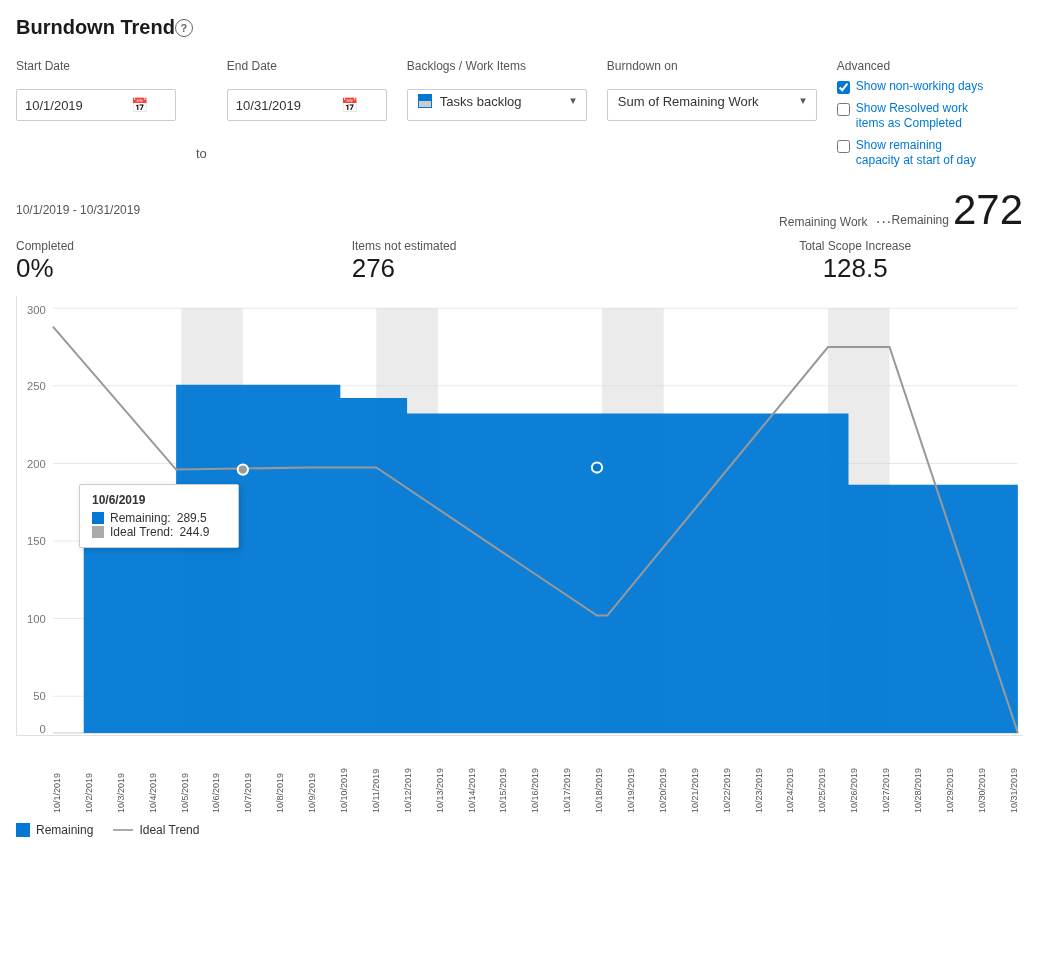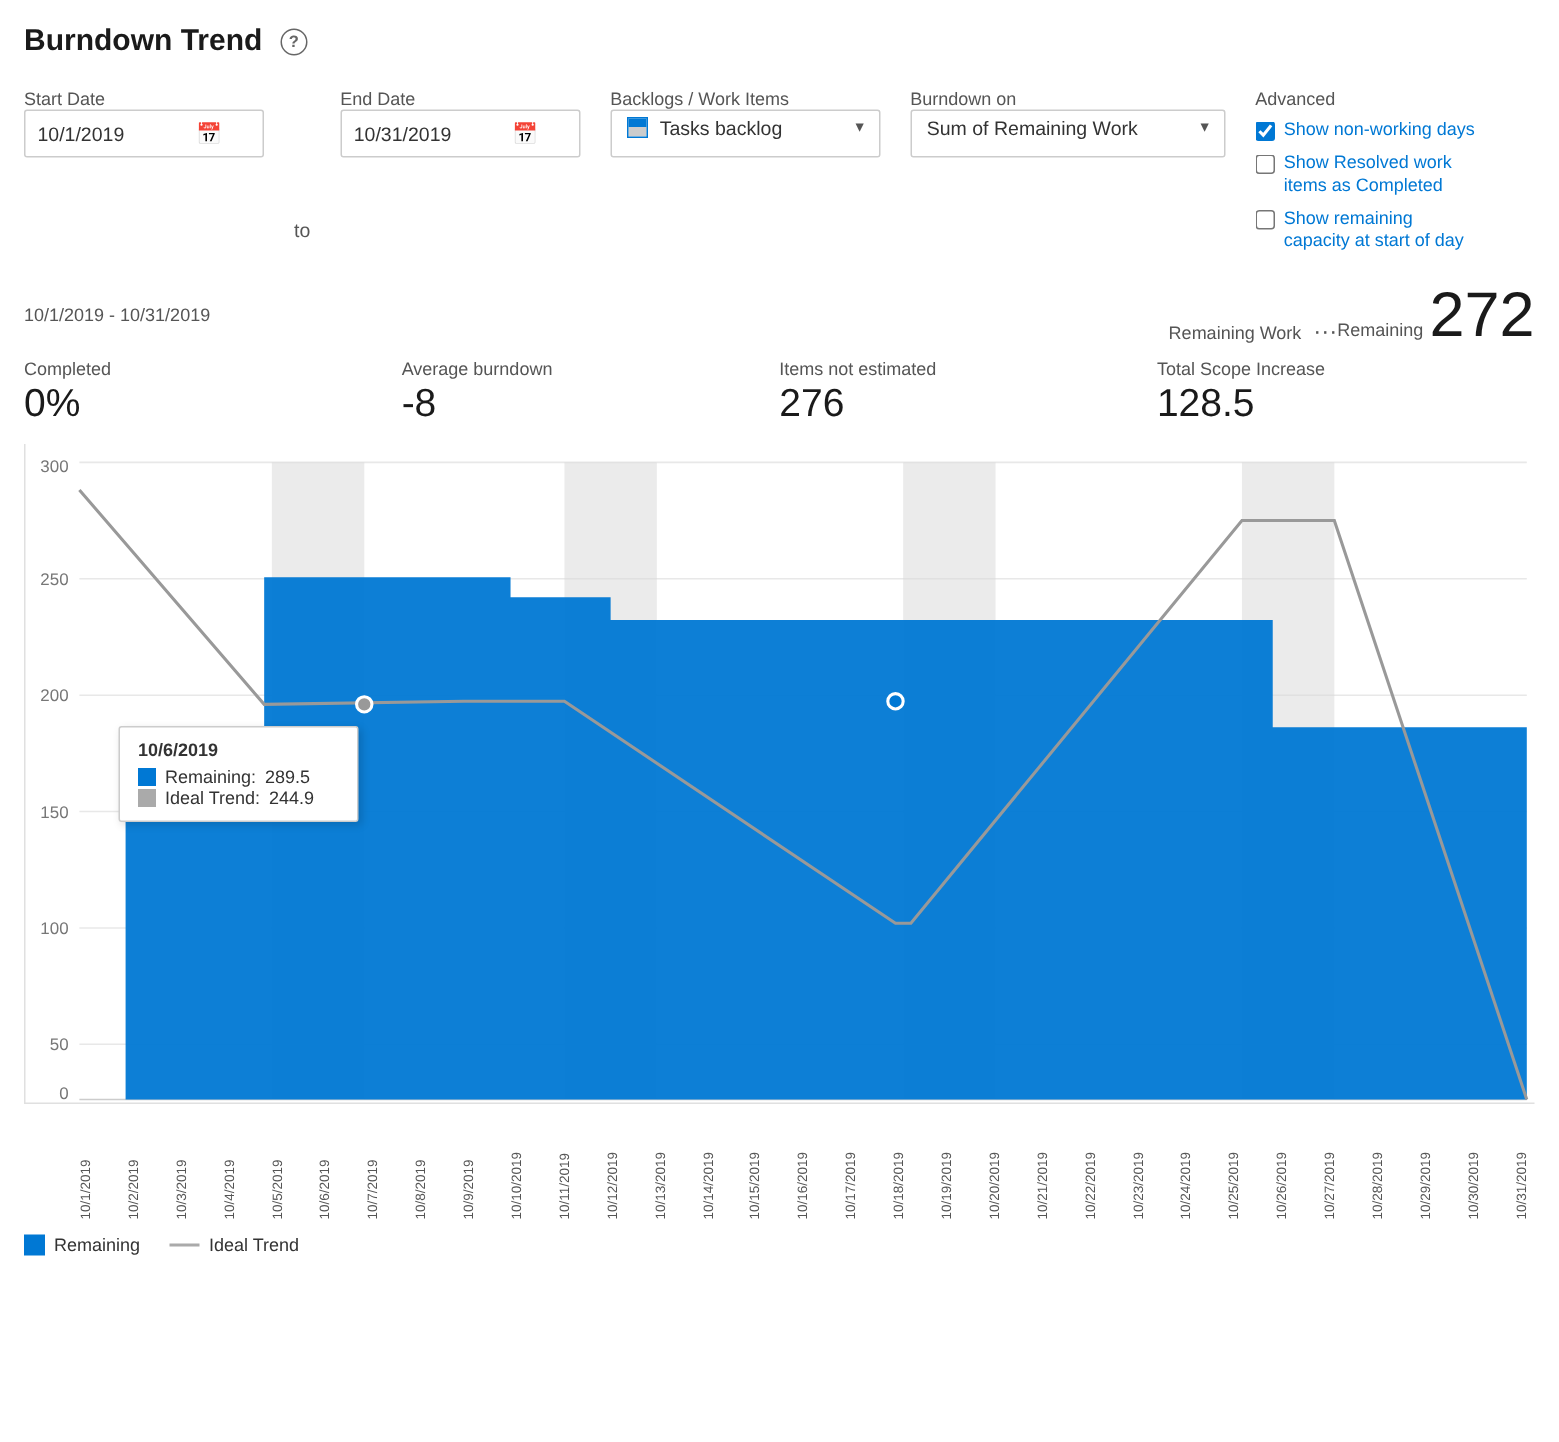--- a/index.html
+++ b/index.html
@@ -1,22 +1,22 @@
 <!DOCTYPE html>
 <html><head>
   <meta charset="utf-8">
   <style>
     * { box-sizing: border-box; margin: 0; padding: 0; }
     body { font-family: 'Segoe UI', Arial, sans-serif; background: #fff; color: #333; font-size: 13px; padding: 16px; }
 
-    .page-title { font-size: 20px; font-weight: 600; color: #1a1a1a; display: flex; align-items: center; gap: 12px; margin-bottom: 20px; }
+    .page-title { font-size: 20px; font-weight: 600; color: #1a1a1a; display: flex; align-items: center; gap: 0; margin-bottom: 20px; }
     .help-icon { width: 18px; height: 18px; border-radius: 50%; border: 1.5px solid #666; display: inline-flex; align-items: center; justify-content: center; font-size: 11px; color: #666; cursor: pointer; }
 
     .controls-row { display: flex; align-items: flex-start; gap: 20px; margin-bottom: 16px; flex-wrap: wrap; }
-    .control-group { display: flex; flex-direction: column; gap: 0; }
+    .control-group { display: flex; flex-direction: column; gap: 16px; }
     .control-label { font-size: 12px; color: #555; }
     .date-input-wrapper { display: flex; align-items: center; border: 1px solid #ccc; border-radius: 2px; padding: 4px 8px; gap: 6px; height: 32px; min-width: 160px; background: #fff; }
     .date-input-wrapper input { border: none; outline: none; font-size: 13px; color: #333; width: 100px; }
     .calendar-icon { color: #666; font-size: 14px; cursor: pointer; }
     .to-label { align-self: flex-end; margin-bottom: 8px; color: #555; }
 
     .dropdown-wrapper { display: flex; align-items: flex-start; border: 1px solid #ccc; border-radius: 2px; padding: 4px 10px; gap: 6px; height: 32px; min-width: 160px; background: #fff; cursor: pointer; }
     .dropdown-arrow { margin-left: auto; color: #555; font-size: 11px; }
 
     .advanced-group { display: flex; flex-direction: column; gap: 6px; }
@@ -133,28 +133,24 @@
     </div>
   </div>
 </div>
 
 <div class="stats-row">
   <div class="stat-item">
     <span class="stat-label">Completed</span>
     <span class="stat-value">0%</span>
   </div>
   <div class="stat-item">
-    <span class="stat-label">Average burndown</span>
-    <span class="stat-value">-8</span>
-  </div>
-  <div class="stat-item">
     <span class="stat-label">Items not estimated</span>
     <span class="stat-value">276</span>
   </div>
-  <div class="stat-item" style="text-align:left;">
+  <div class="stat-item" style="text-align:center;">
     <span class="stat-label">Total Scope Increase</span>
     <span class="stat-value">128.5</span>
   </div>
 </div>
 
 <div class="chart-container">
   <svg class="chart-svg" viewBox="0 0 980 430" preserveAspectRatio="none">
 
     <text x="28" y="18" font-size="11" fill="#777" text-anchor="end">300</text>
     <text x="28" y="92" font-size="11" fill="#777" text-anchor="end">250</text>

